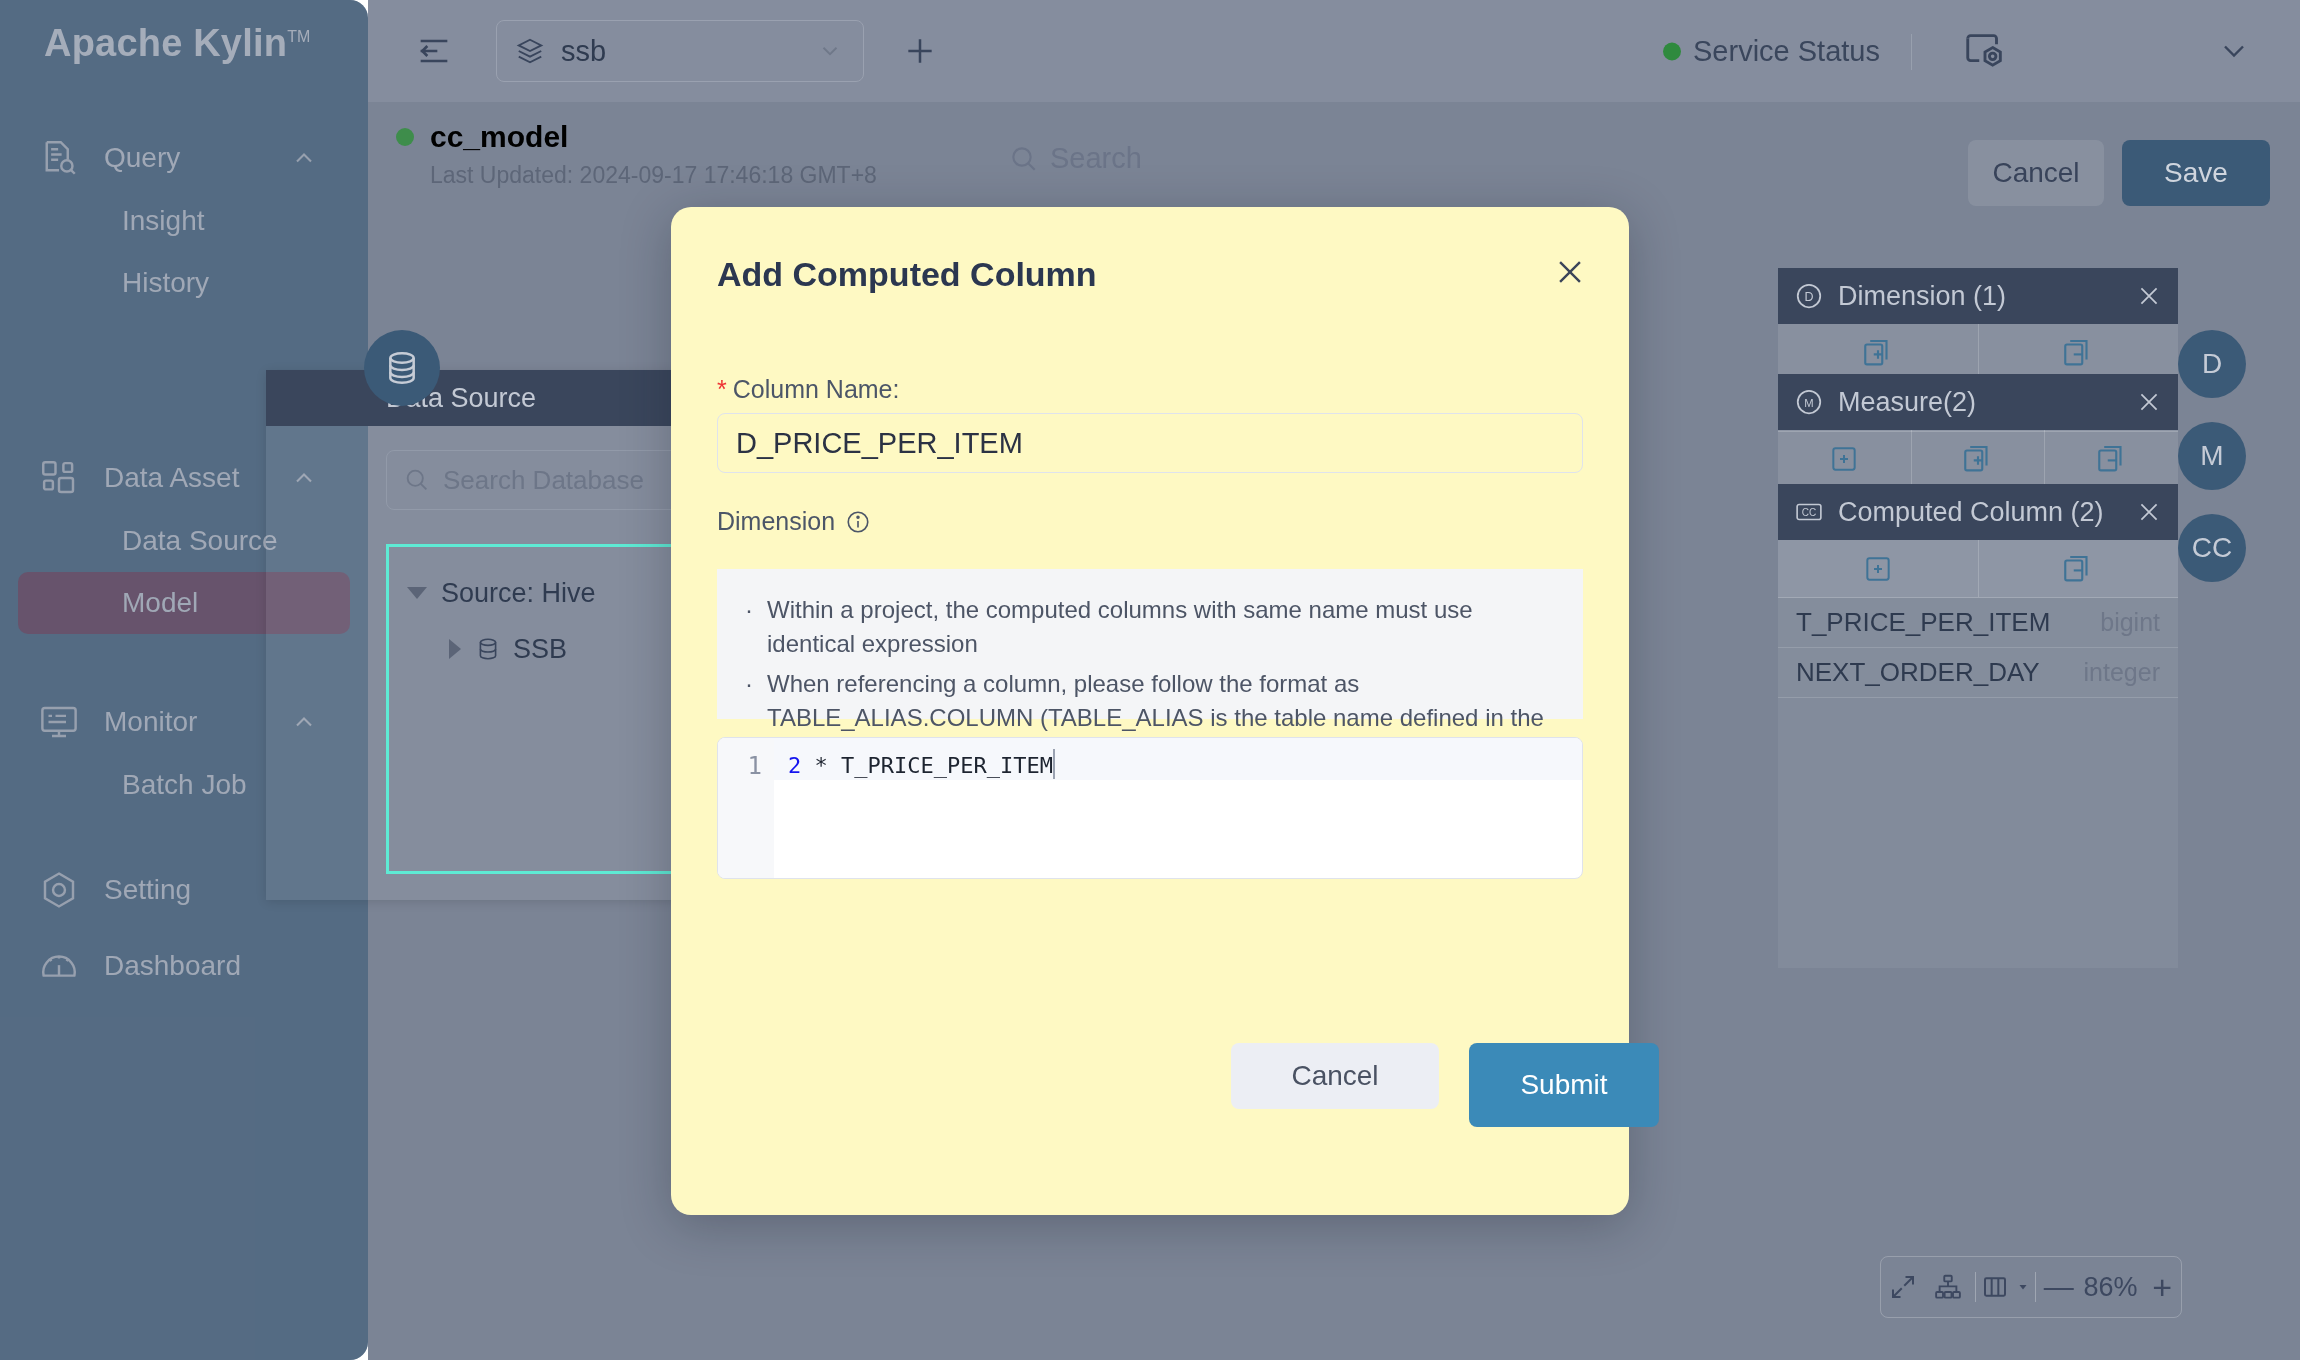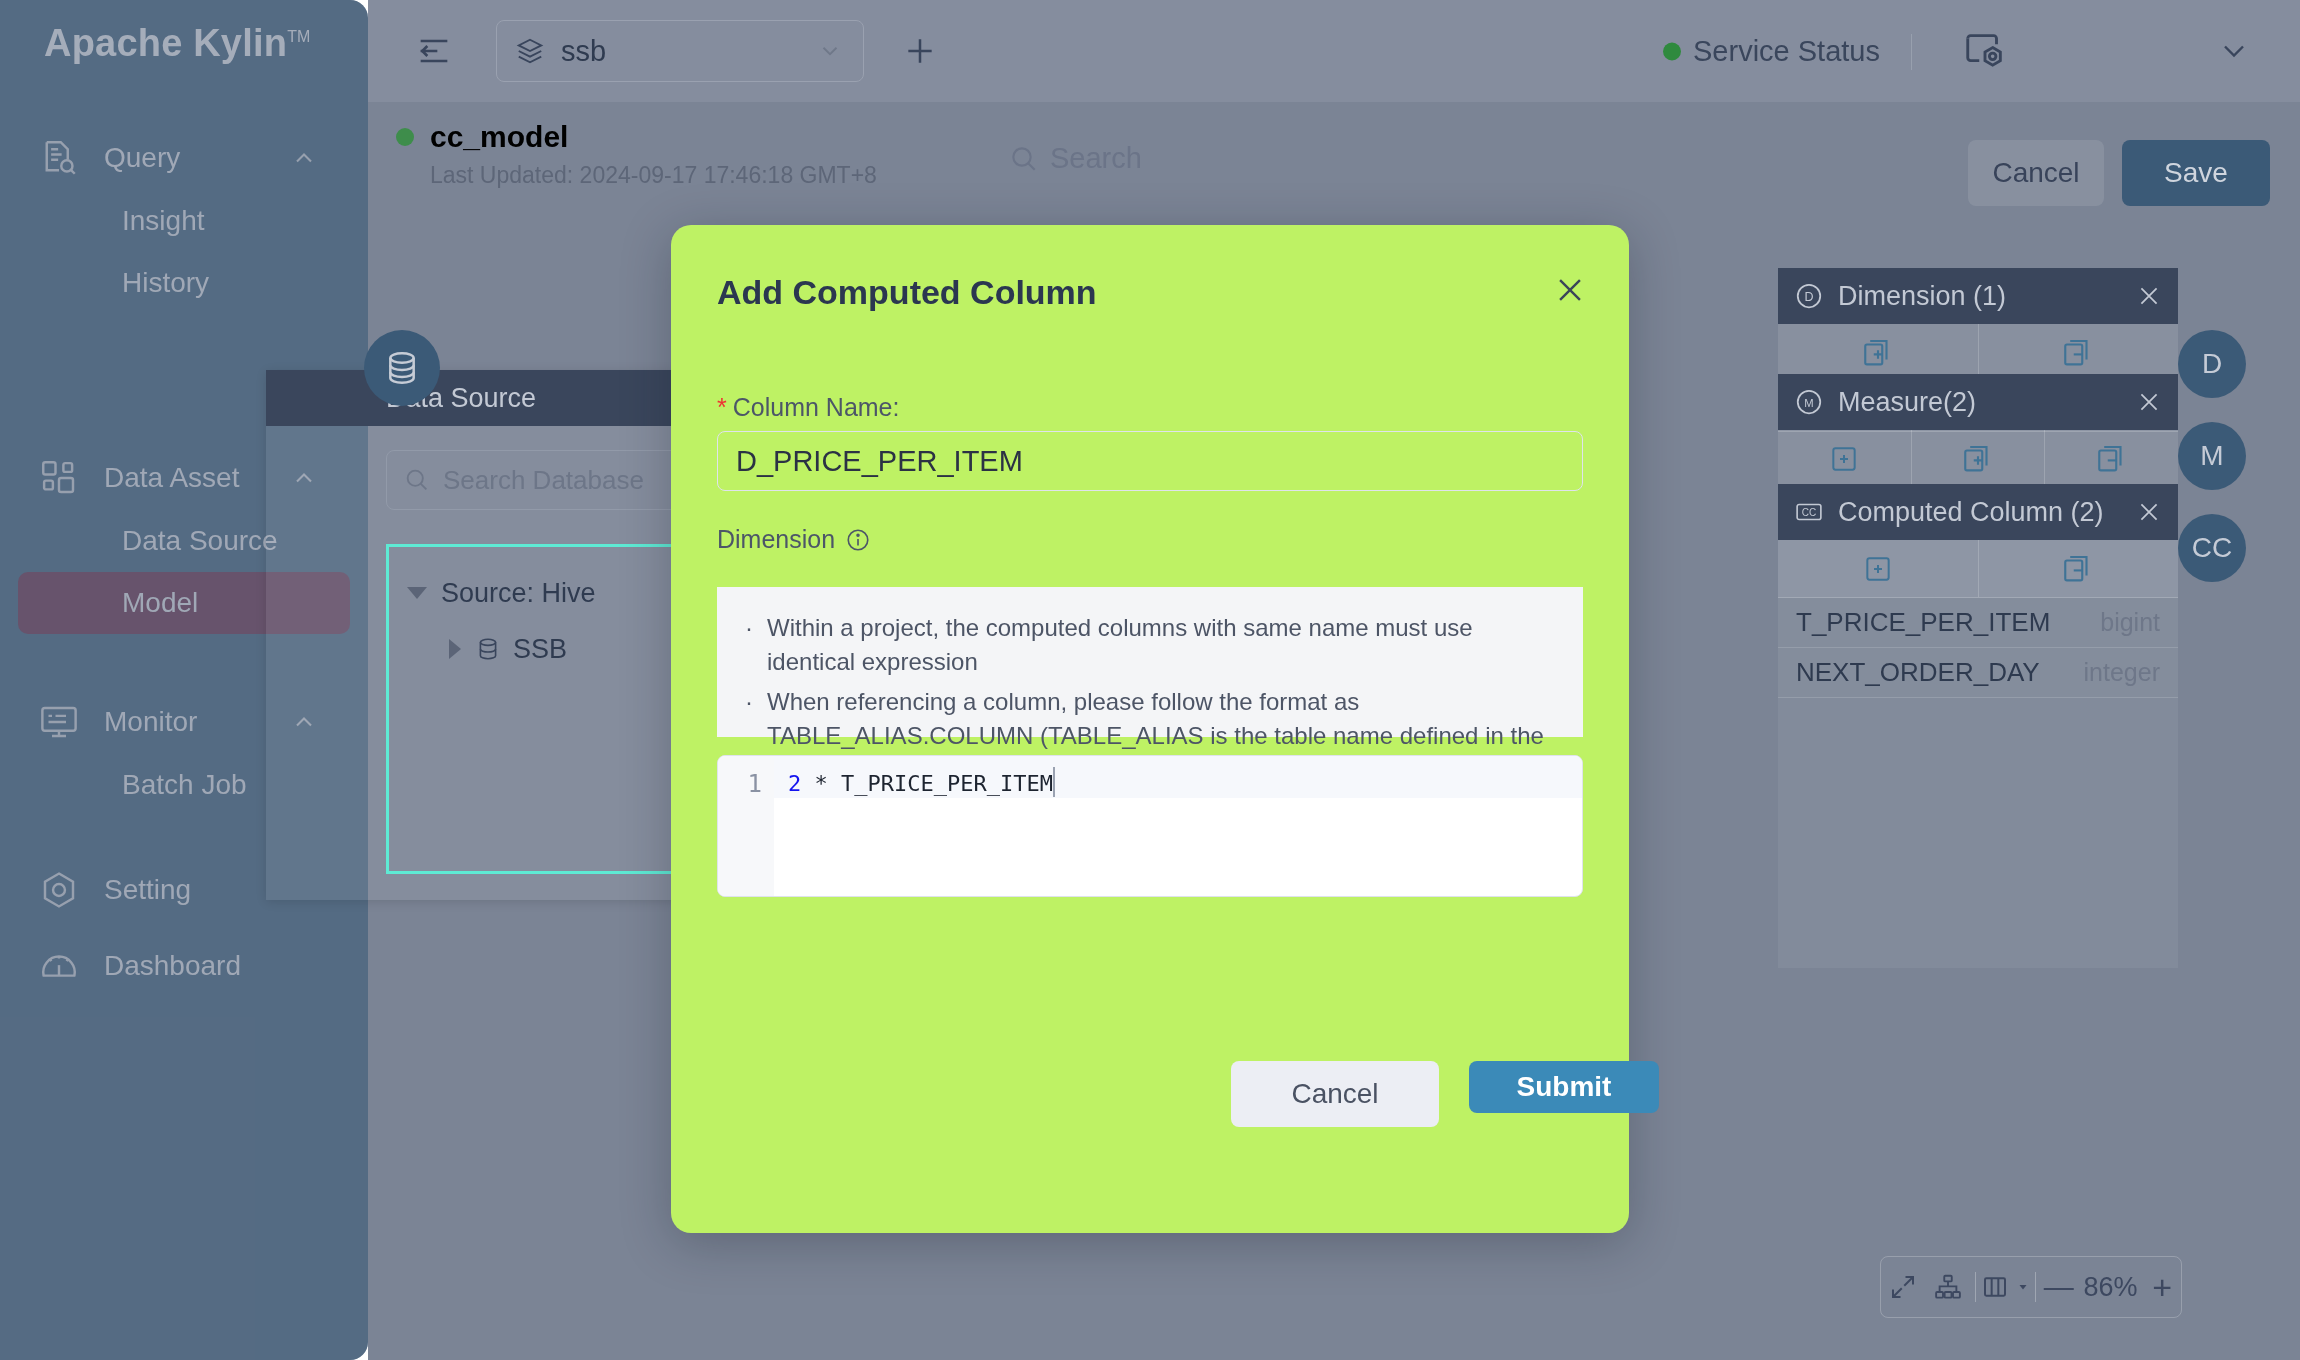--- a/index.html
+++ b/index.html
@@ -184,23 +184,23 @@
     border: 1px solid rgba(255,255,255,0.22); border-radius: 8px;
     display: flex; align-items: center; color: #3d4860;
   }
   .zb-item { display: flex; align-items: center; justify-content: center; cursor: pointer; }
   .zb-sep { width: 1px; height: 30px; background: rgba(255,255,255,0.28); margin: 0 4px; }
   .zb-pct { font-size: 27px; }
 
   
   .modal-scrim { position: absolute; inset: 0; background: transparent; }
   .modal {
-    position: absolute; left: 671px; top: 225px;
+    position: absolute; left: 671px; top: 207px;
     width: 958px; height: 1008px;
-    background: #bef264; border-radius: 20px;
+    background: #fef9c3; border-radius: 20px;
     box-shadow: 0 10px 50px rgba(20,26,40,0.28);
   }
   .modal-title {
     position: absolute; left: 46px; top: 48px;
     font-size: 34px; font-weight: bold; color: #2b3750;
   }
   .modal-close {
     position: absolute; right: 42px; top: 48px;
     width: 34px; height: 34px; cursor: pointer;
   }
@@ -258,23 +258,23 @@
   }
 
   .btn-cancel {
     position: absolute; left: 560px; top: 836px;
     width: 208px; height: 66px; border-radius: 8px;
     background: #eceef4; color: #4a5263; font-size: 28px;
     display: flex; align-items: center; justify-content: center; cursor: pointer;
   }
   .btn-submit {
     position: absolute; left: 798px; top: 836px;
-    width: 190px; height: 52px; border-radius: 8px;
+    width: 190px; height: 84px; border-radius: 8px;
     background: #3b8ab8; color: #ffffff; font-size: 28px;
-    display: flex; align-items: center; justify-content: center; cursor: pointer; font-weight: bold;
+    display: flex; align-items: center; justify-content: center; cursor: pointer;
   }
 </style>
 </head>
 <body>
 
 <div id="root">
 
   <aside class="sidebar">
     <div class="brand">
       <span>Apache Kylin</span><span class="tm">TM</span>

